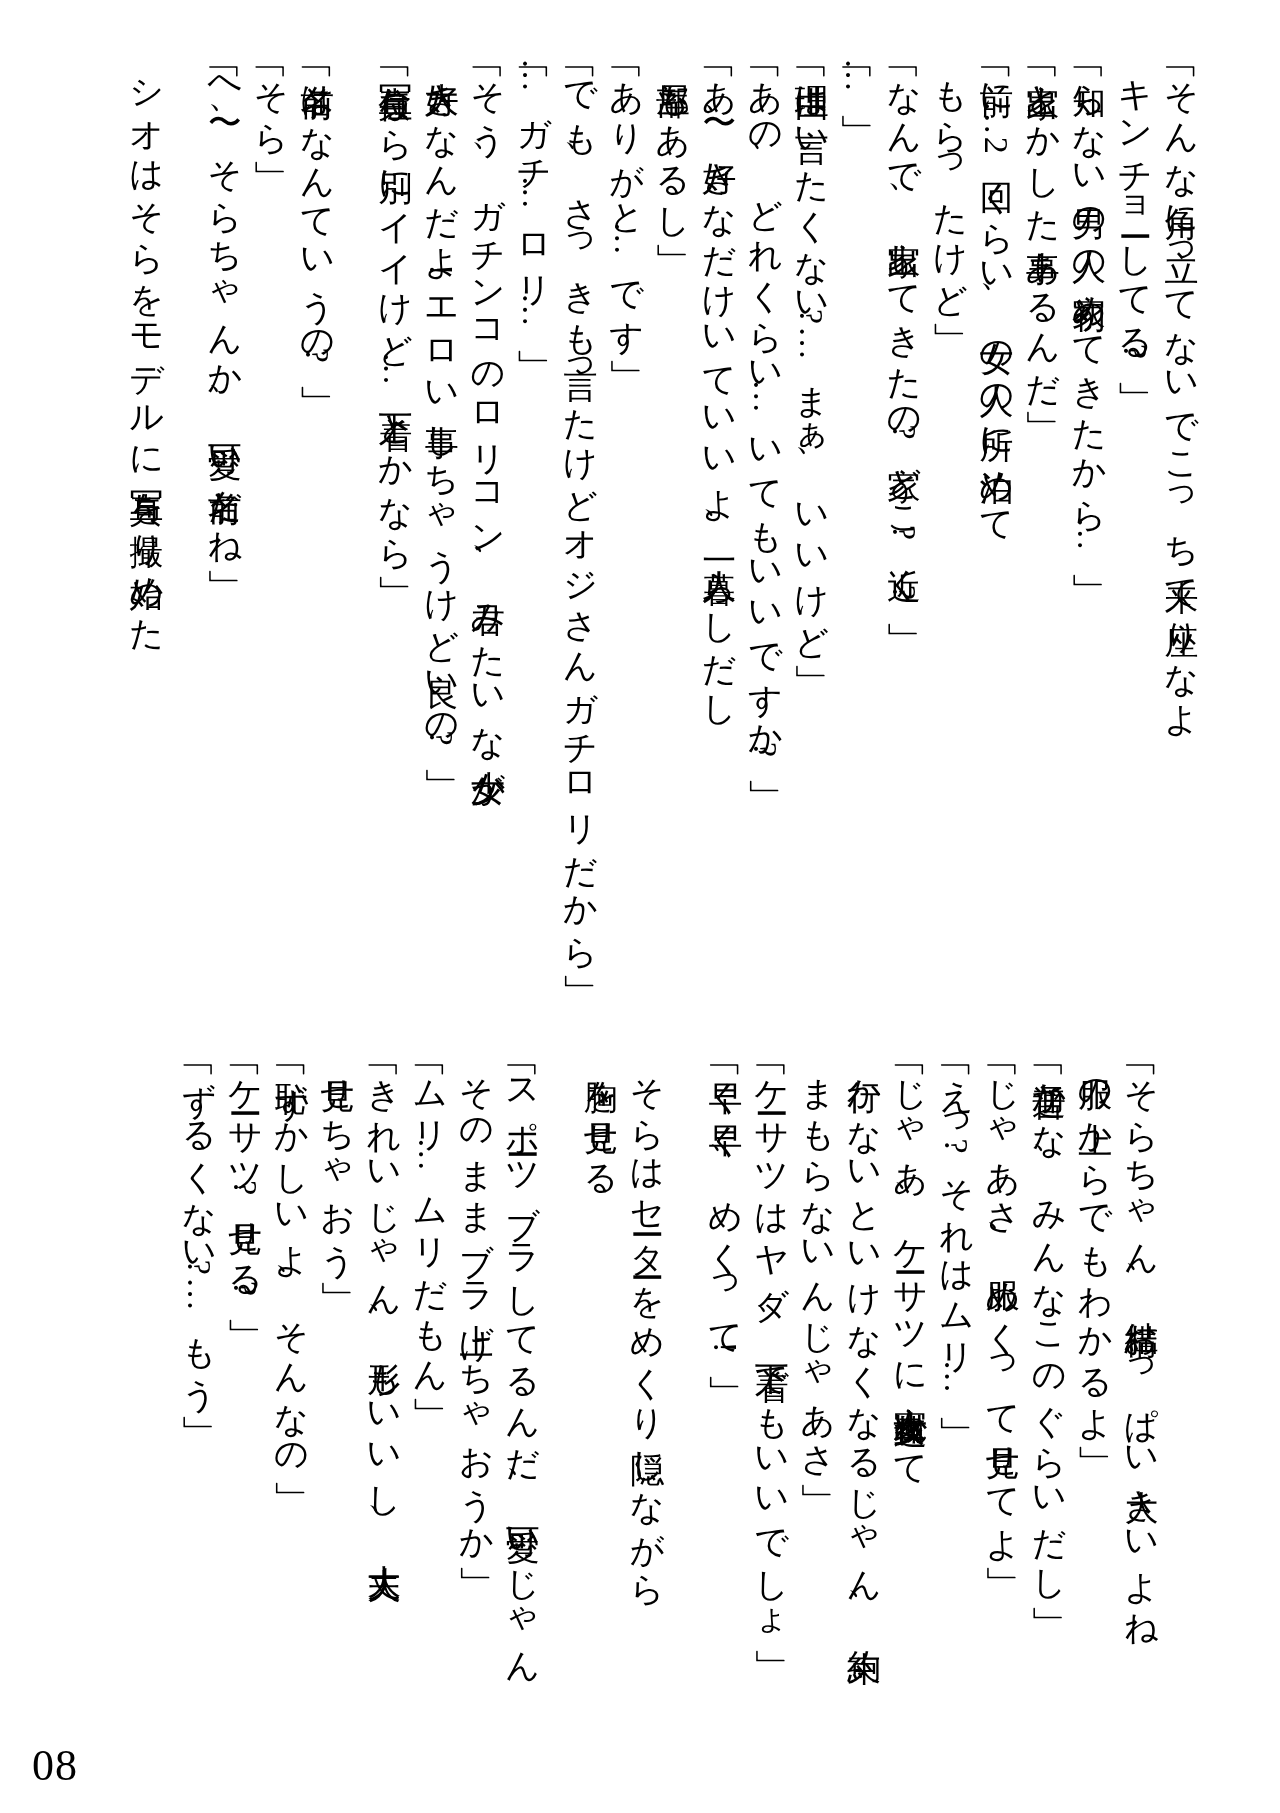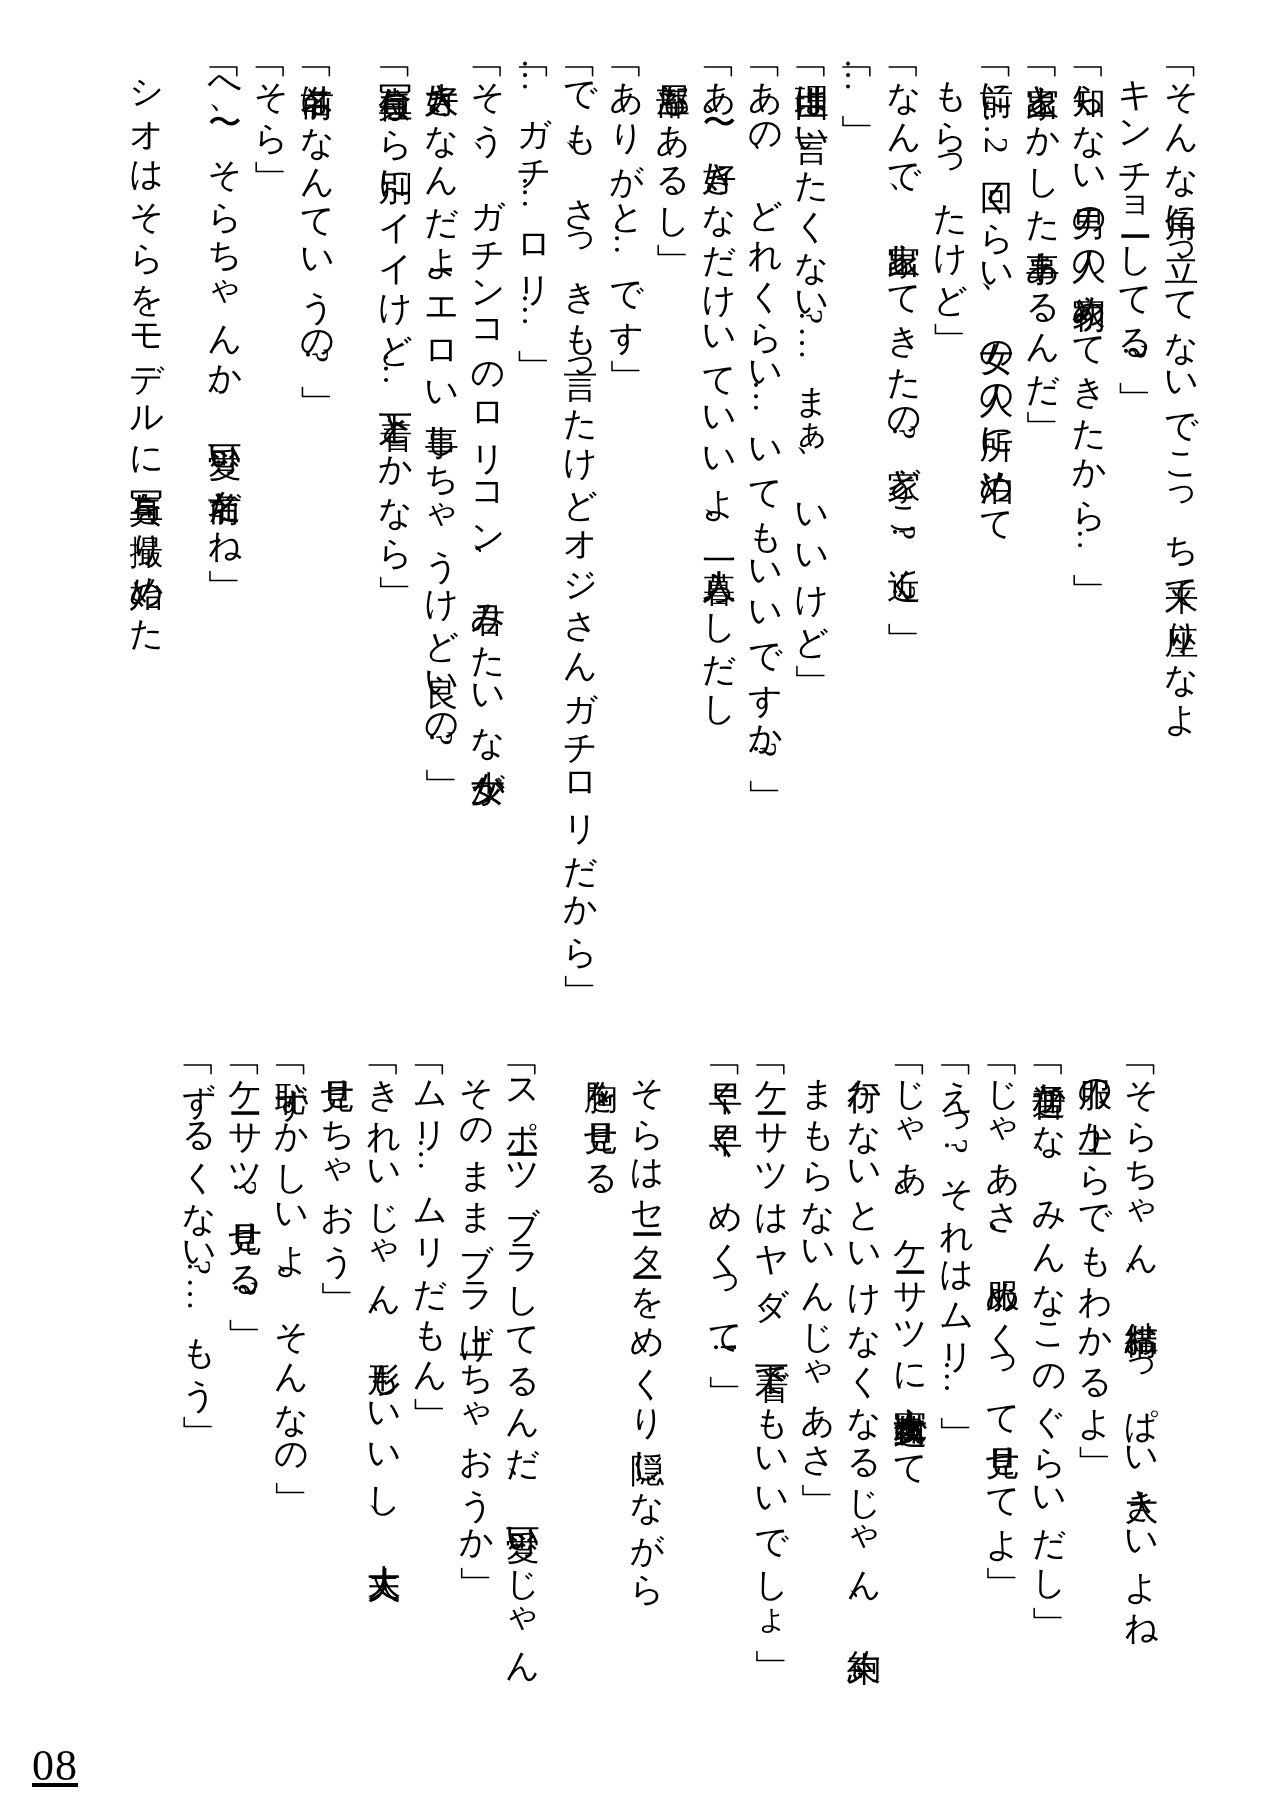--- a/index.html
+++ b/index.html
@@ -41,21 +41,20 @@
   }
   .vblock p.line.gap {
     margin-right: 32px;
   }
   #page-number {
     position: absolute;
     left: 32px;
     top: 1740px;
     font-size: 44px;
     letter-spacing: 1px;
-    text-decoration: underline;
   }
 </style>
 </head>
 <body>
 
 <div id="top-block" class="vblock">
     <p class="line">「そんな角に立ってないでこっち来て座りなよ</p>
     <p class="line">キンチョーしてる?」</p>
     <p class="line">「知らない男の人の家初めてきたから…」</p>
     <p class="line">「家出とかした事あるんだ」</p>

